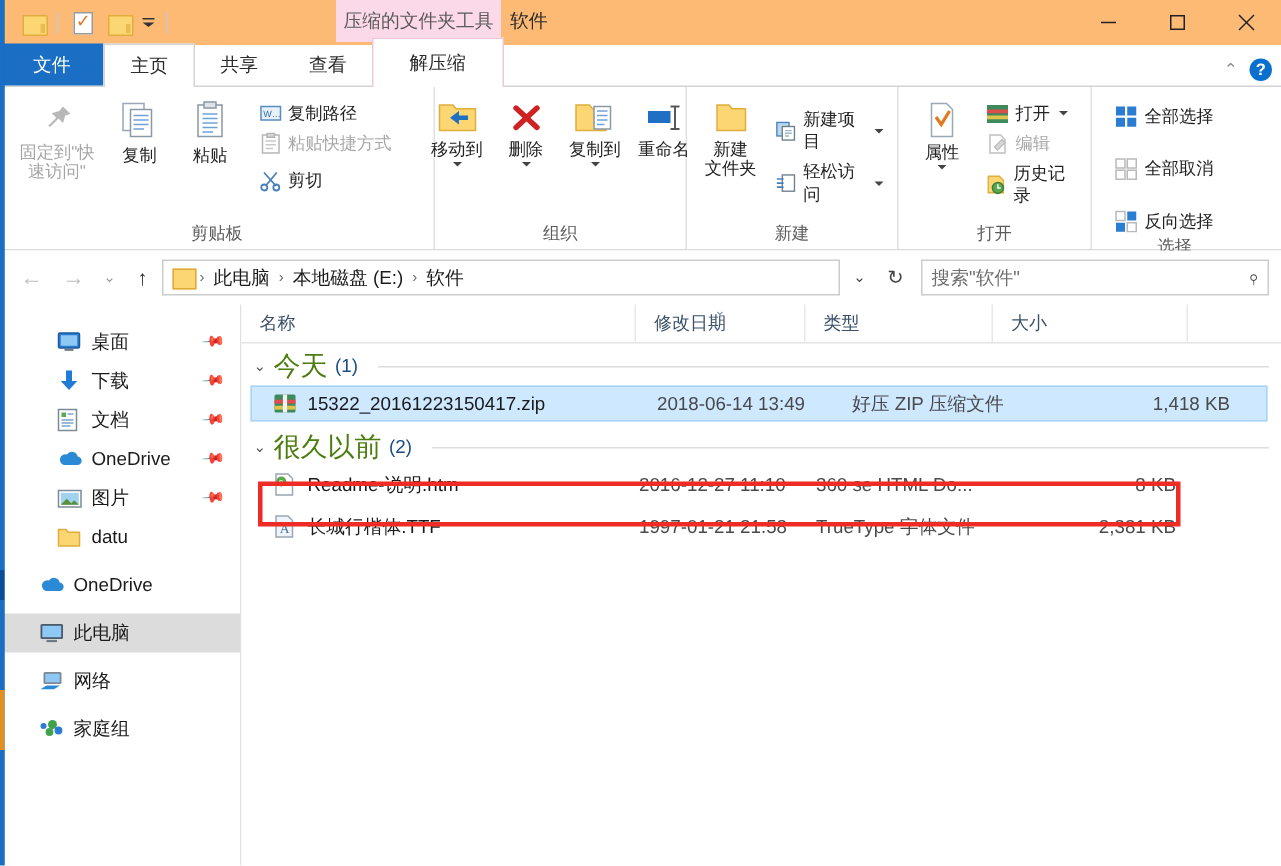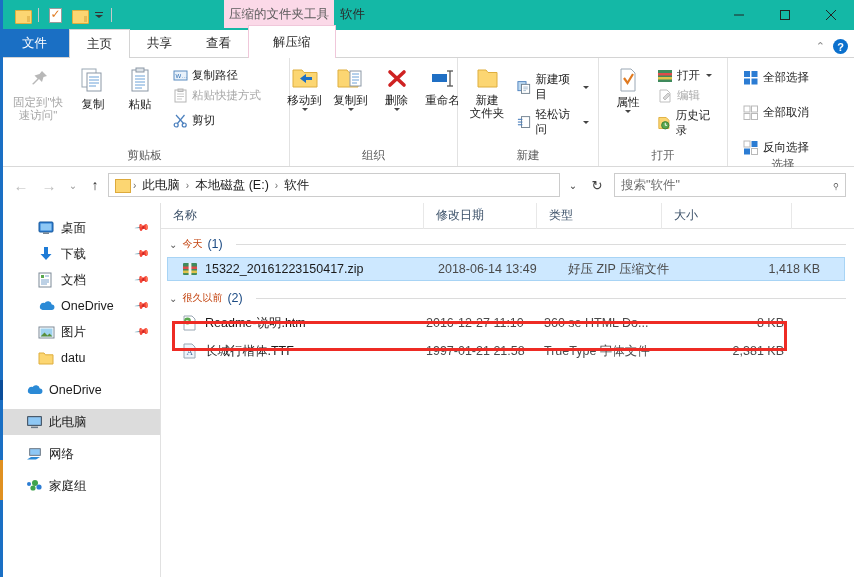--- a/index.html
+++ b/index.html
@@ -10,21 +10,21 @@
     overflow: hidden;
     -webkit-font-smoothing: antialiased;
   }
   .window { position: relative; width: 854px; height: 577px; background:#fff; }
 
   
   .edge-strip { position:absolute; left:0; top:0; width:3px; height:577px; background:#0a67c4; z-index:50;}
   .edge-strip .seg { position:absolute; left:0; width:3px; }
 
   
-  .titlebar { position:relative; height:30px; background:#14b8a6; display:flex; align-items:center; }
+  .titlebar { position:relative; height:30px; background:#fdba74; display:flex; align-items:center; }
   .qat { display:flex; align-items:center; gap:0; padding-left:10px; height:30px; }
   .qat-btn { width:24px; height:24px; display:flex; align-items:center; justify-content:center; }
   .qat-sep { width:1px; height:14px; background:#c8c8c8; margin:0 4px; }
   .folder-ico { width:15px; height:13px; position:relative; }
   .folder-ico:before{ content:""; position:absolute; left:0; top:1px; width:15px; height:12px;
      background:#fcd672; border:1px solid #e0ae3e; border-radius:0 1px 1px 1px; }
   .folder-ico:after{ content:""; position:absolute; right:0px; top:7px; width:3px; height:6px;
      background:#e8bb55; }
   .doc-ico { width:13px; height:15px; background:#fff; border:1px solid #9b9b9b; position:relative;}
   .doc-ico:after{ content:"✓"; position:absolute; left:1px; top:-2px; font-size:12px; color:#e07a20; font-weight:bold;}
@@ -119,21 +119,21 @@
 
   
   .filepane { flex:1; position:relative; background:#fff; }
   .colhdr { height:26px; display:flex; align-items:center; border-bottom:1px solid #e3e3e3;
      font-size:12px; color:#3b5068; position:relative; }
   .colhdr .c { padding-left:12px; border-right:1px solid #e8e8e8; height:26px; display:flex;
      align-items:center; position:relative;}
   .sortmark { position:absolute; left:50%; top:-1px; transform:translateX(-50%); font-size:9px; color:#7a8fa6;}
 
   .grouphdr { height:22px; display:flex; align-items:center; padding-left:8px; gap:5px; }
-  .grouphdr .gname { font-size:10px; color:#c2410c; }
+  .grouphdr .gname { font-size:18px; color:#4d7c0f; }
   .grouphdr .gcount { font-size:12.5px; color:#1c4b84; }
   .grouphdr .gline { flex:1; height:1px; background:#dcdcdc; margin-left:8px; margin-right:8px;}
   .gchev { font-size:10px; color:#5a5a5a; }
 
   .row { height:24px; display:flex; align-items:center; font-size:12.5px; color:#1b1b1b; }
   .row.sel { background:#cde8ff; border:1px solid #a8d4f5; }
   .row .name { display:flex; align-items:center; gap:7px; padding-left:14px; }
   .row .cell { color:#4a4a4a; }
 
   .ico16 { width:16px; height:16px; position:relative; flex:0 0 16px;}
@@ -290,42 +290,42 @@
     <div class="rgroup" style="width:168px;">
       <div class="rg-body" style="justify-content:center;">
         <div class="bigbtn" style="width:42px;">
           <svg width="30" height="26" viewBox="0 0 30 26">
             <path d="M3 4h9l2 2.5h13V21H3z" fill="#fcd672" stroke="#deae3e"></path>
             <path d="M22 11l-6 0 0-3-6 4.5 6 4.5 0-3 6 0z" fill="#1f6fc4"></path>
           </svg>
           <span class="lbl">移动到</span>
           <span class="arr"></span>
         </div>
+        <div class="bigbtn" style="width:40px;">
+          <svg width="28" height="26" viewBox="0 0 28 26">
+            <g stroke="#cf2222" stroke-width="3.6" stroke-linecap="round">
+                <line x1="7" y1="6" x2="21" y2="19"></line>
+                <line x1="21" y1="6" x2="7" y2="19"></line>
+              </g>
+          </svg>
+          <span class="lbl">删除</span>
+          <span class="arr"></span>
+        </div>
         <div class="bigbtn" style="width:42px;">
           <svg width="30" height="26" viewBox="0 0 30 26">
             <path d="M2 4h9l2 2.5h9V21H2z" fill="#fcd672" stroke="#deae3e"></path>
             <rect x="14" y="5" width="11" height="15" fill="#fff" stroke="#8b98a6"></rect>
             <g stroke="#6da2d8">
                 <line x1="16" y1="8" x2="23" y2="8"></line>
                 <line x1="16" y1="11" x2="23" y2="11"></line>
                 <line x1="16" y1="14" x2="23" y2="14"></line>
                 <line x1="16" y1="17" x2="21" y2="17"></line>
               </g>
           </svg>
           <span class="lbl">复制到</span>
-          <span class="arr"></span>
-        </div>
-        <div class="bigbtn" style="width:40px;">
-          <svg width="28" height="26" viewBox="0 0 28 26">
-            <g stroke="#cf2222" stroke-width="3.6" stroke-linecap="round">
-                <line x1="7" y1="6" x2="21" y2="19"></line>
-                <line x1="21" y1="6" x2="7" y2="19"></line>
-              </g>
-          </svg>
-          <span class="lbl">删除</span>
           <span class="arr"></span>
         </div>
         <div class="bigbtn" style="width:46px;">
           <svg width="30" height="26" viewBox="0 0 30 26">
             <rect x="4" y="8" width="15" height="8" fill="#1f6fc4"></rect>
             <g stroke="#555" stroke-width="1.3">
                 <line x1="22" y1="5" x2="22" y2="20"></line>
                 <line x1="19" y1="5" x2="25" y2="5"></line>
                 <line x1="19" y1="20" x2="25" y2="20"></line>
               </g>

